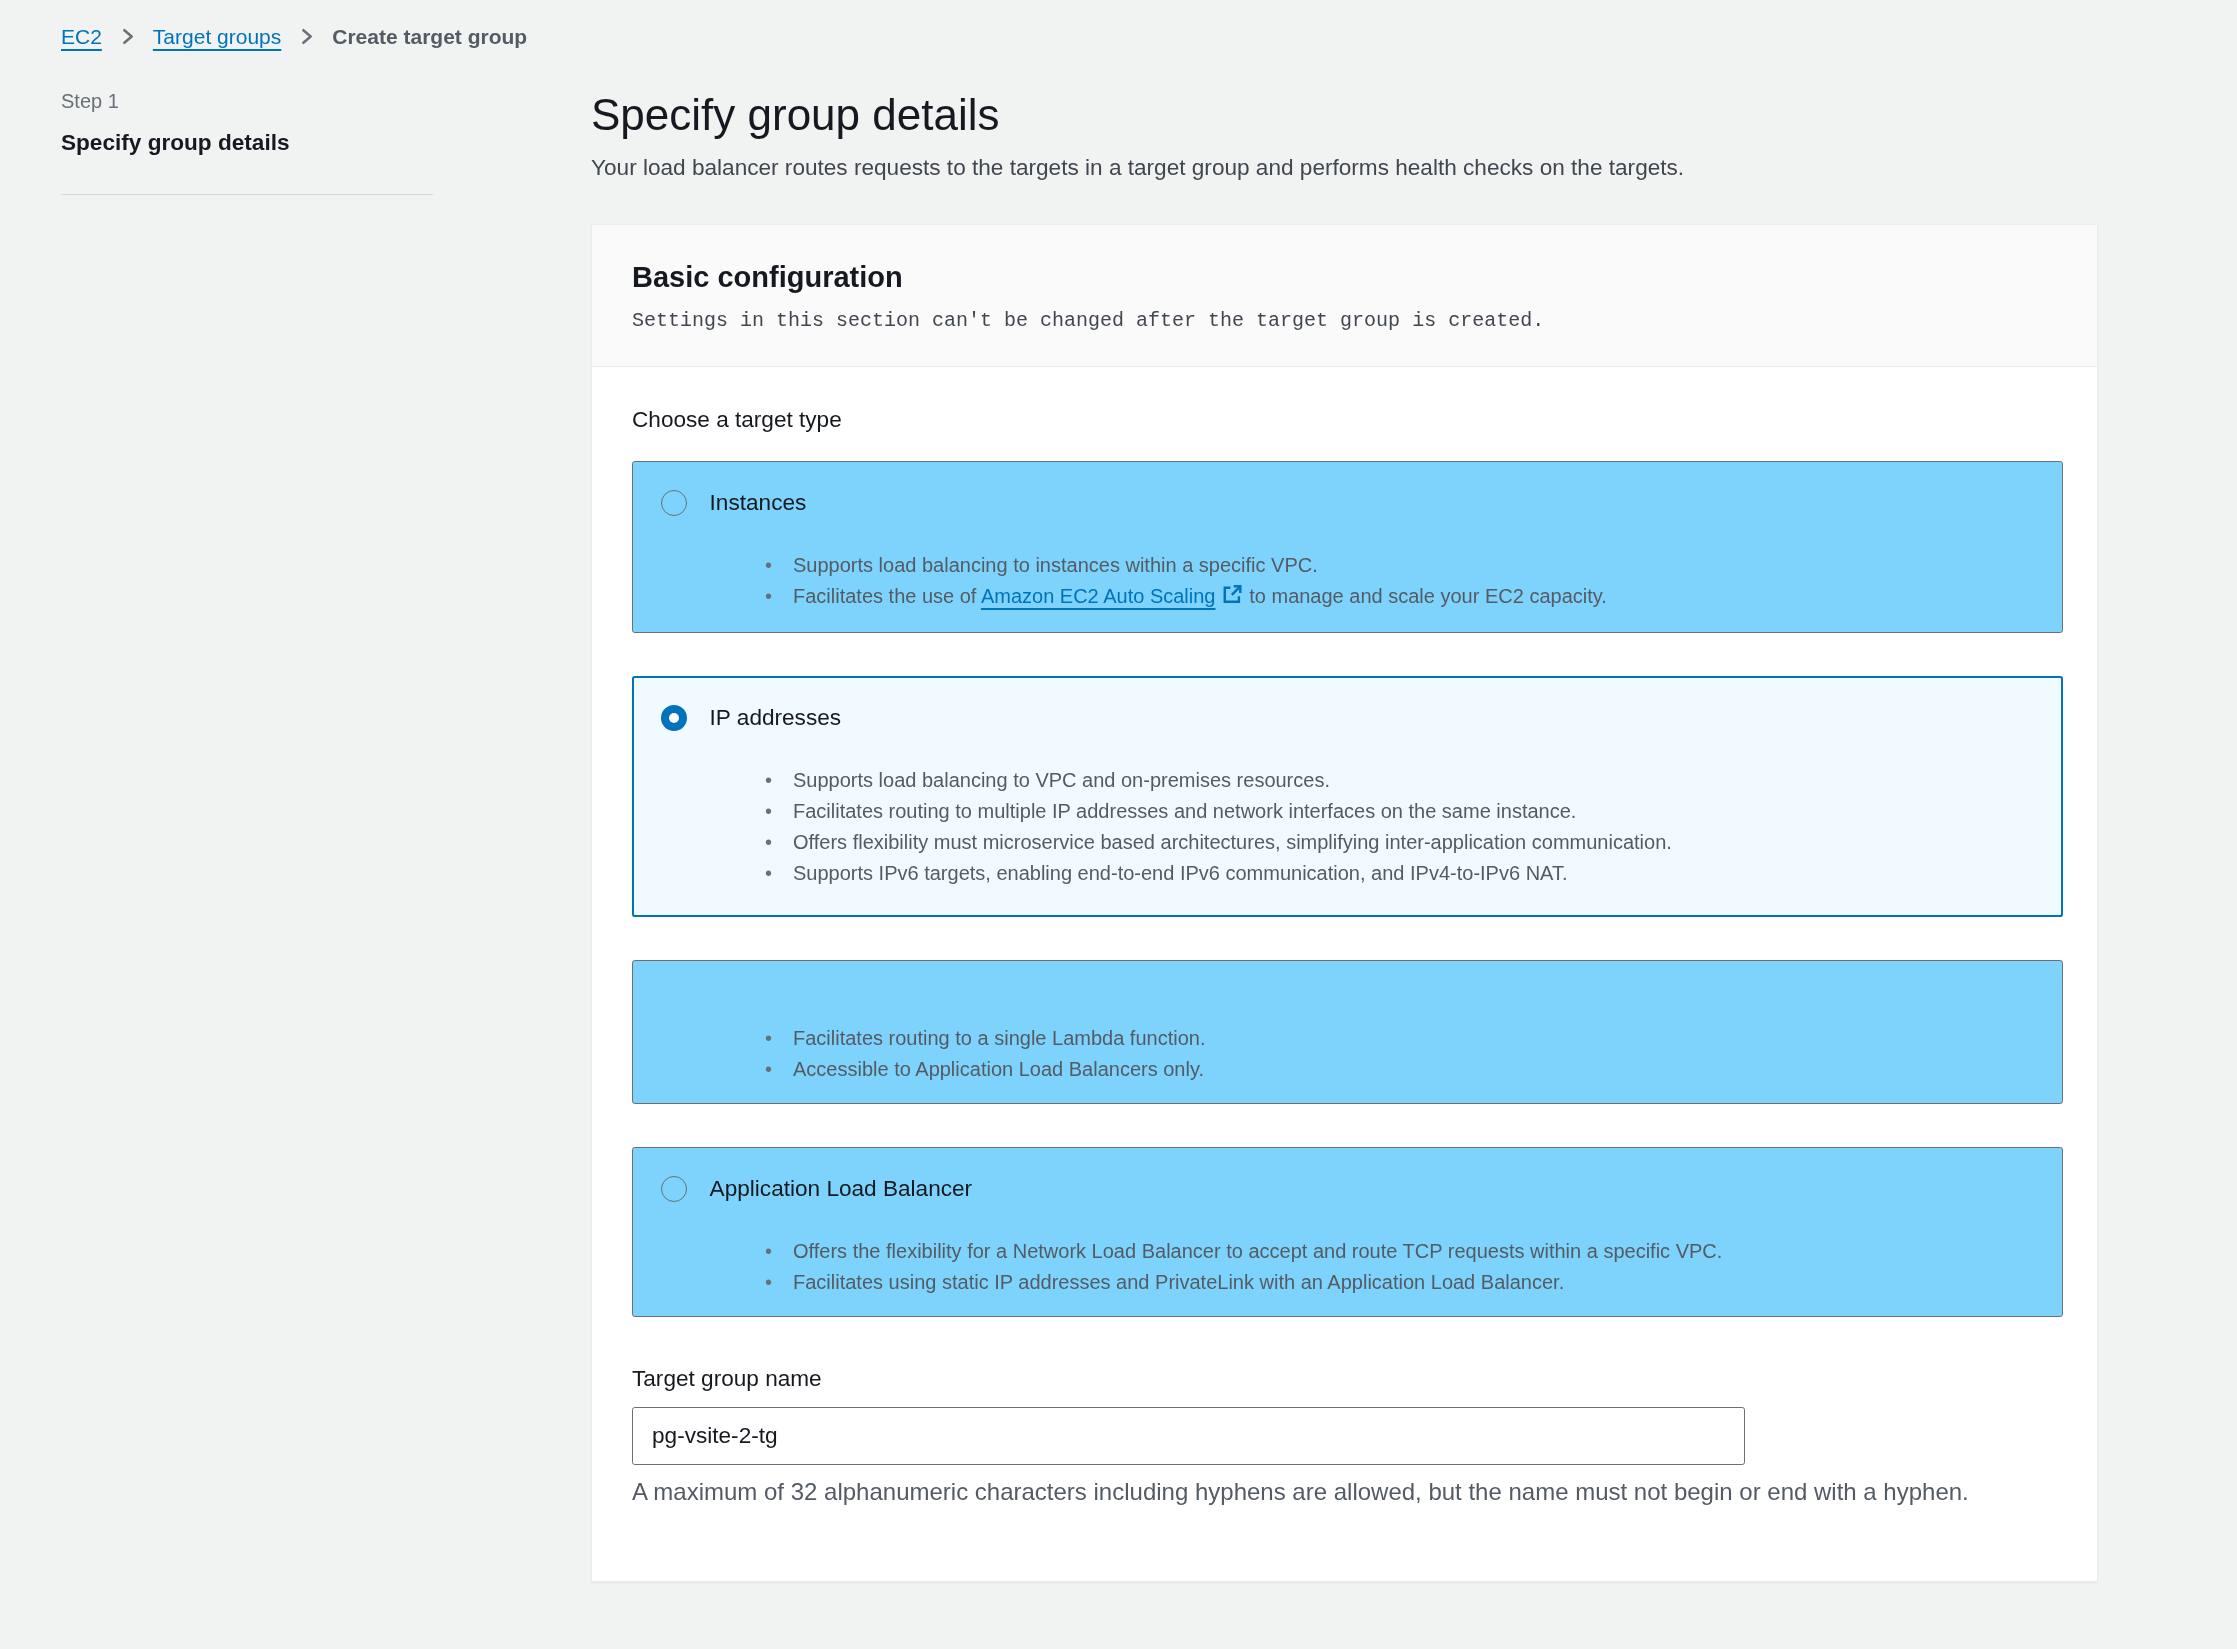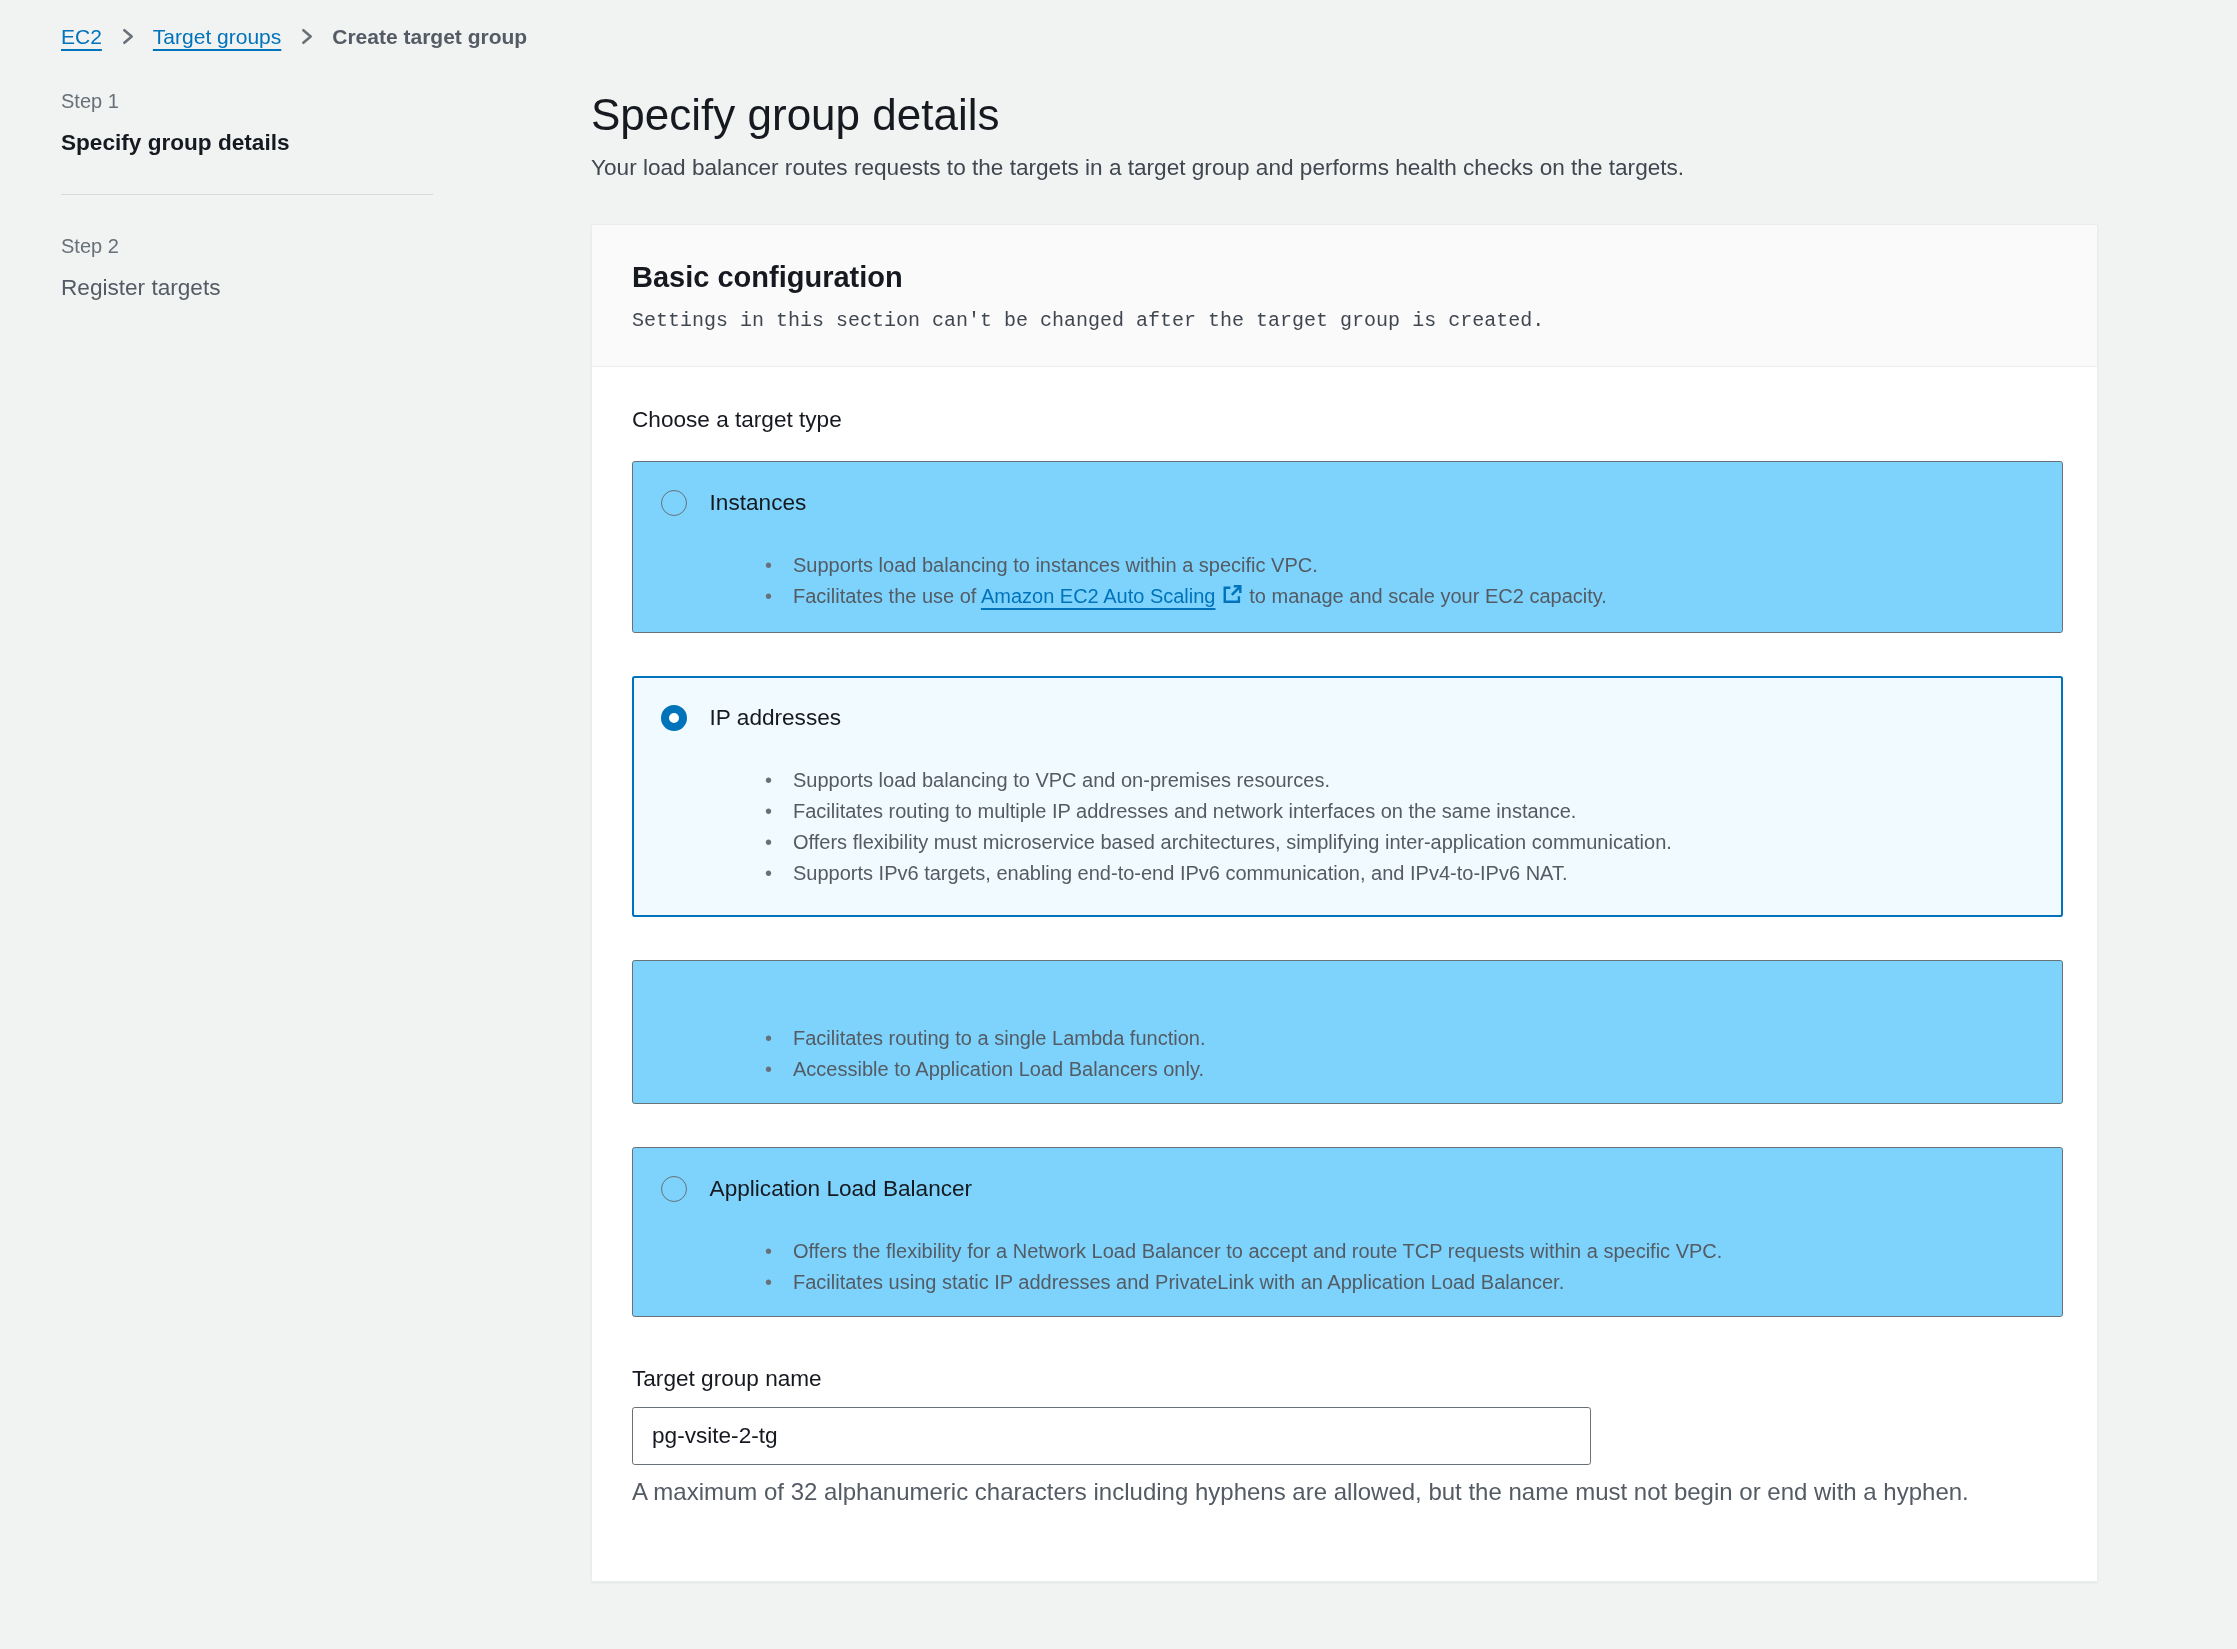--- a/index.html
+++ b/index.html
@@ -86,21 +86,21 @@
   .bullets li { display: flex; font-size: 20px; color: #545b64; line-height: 31px; }
   .dot { width: 28px; flex: 0 0 28px; color: #687078; }
   .inline-link { color: #0073bb; text-decoration: underline; text-underline-offset: 4.7px; cursor: pointer; white-space: nowrap; }
   .ext-icon { display: inline-block; vertical-align: -2.8px; margin-left: 5.6px; }
 
   
   .name-field { margin-top: 49px; }
   .name-input {
     display: block;
     margin-top: 15px;
-    width: 959px; height: 58px;
+    width: 1113px; height: 58px;
     border: 1.9px solid #687078;
     border-radius: 2.8px;
     font-family: "Liberation Sans", sans-serif;
     font-size: 22.6px;
     color: #16191f;
     padding: 0 19px;
     background: #ffffff;
   }
   .help-text { margin-top: 13px; font-size: 24px; color: #545b64; }
 </style>
@@ -126,24 +126,20 @@
   </nav>
 
   <div class="columns">
 
     <aside class="steps-nav">
       <div>
         <div class="step-label">Step 1</div>
         <div class="step-title active">Specify group details</div>
       </div>
       <hr class="steps-divider">
-      <div>
-        <div class="step-label">Step 2</div>
-        <div class="step-title future">Register targets</div>
-      </div>
     </aside>
 
     <main class="main">
       <h1 class="page-title">Specify group details</h1>
       <p class="page-desc">Your load balancer routes requests to the targets in a target group and performs health checks on the targets.</p>
 
       <section class="panel">
         <div class="panel-header">
           <h2 class="panel-title">Basic configuration</h2>
           <p class="panel-header-desc">Settings in this section can't be changed after the target group is created.</p>

